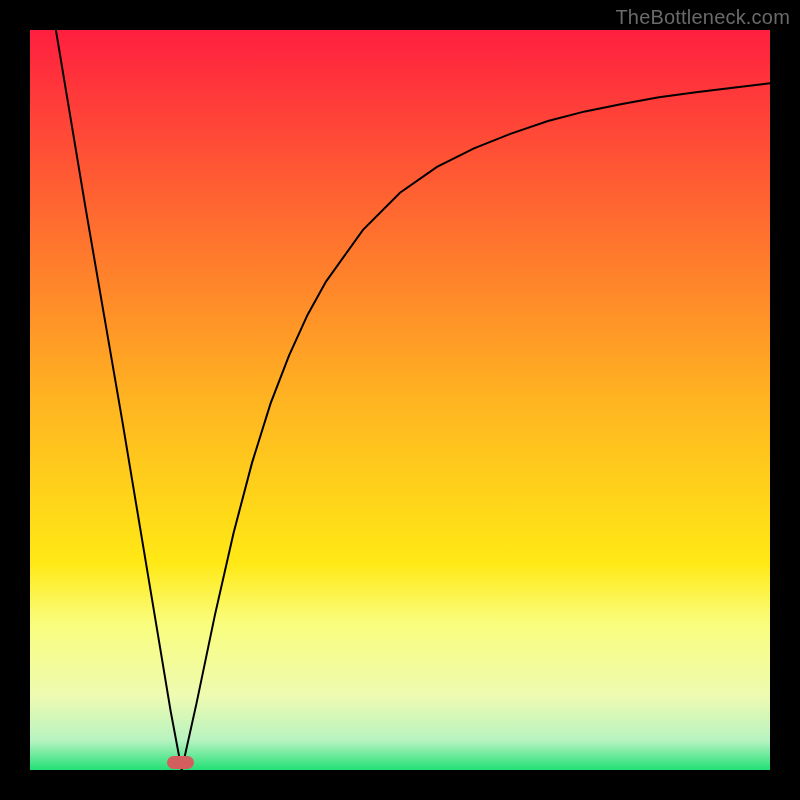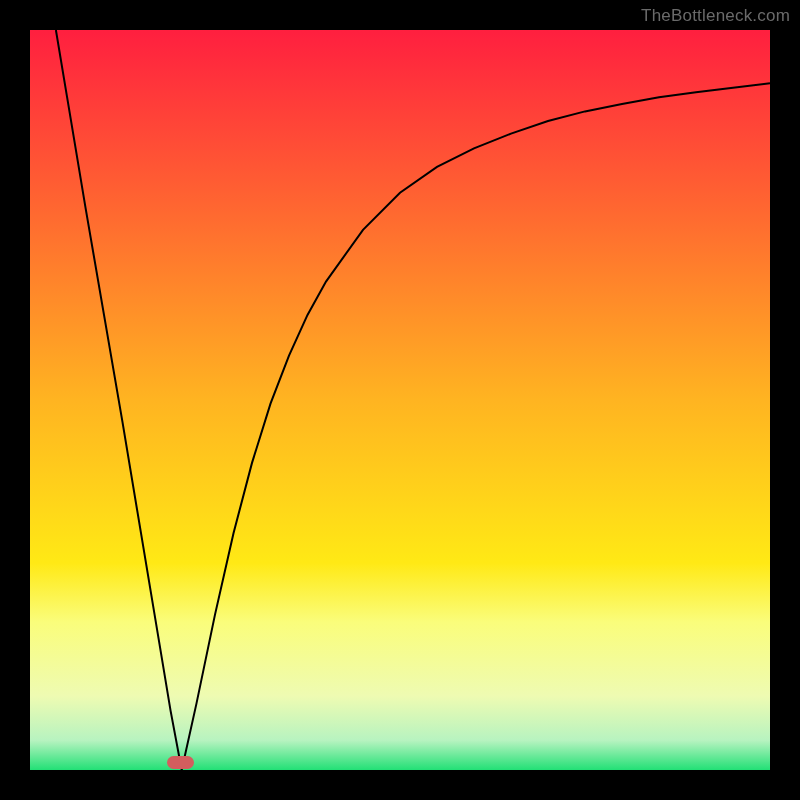--- a/index.html
+++ b/index.html
@@ -23,21 +23,21 @@
     top: 30px;
     width: 740px;
     height: 740px;
     overflow: hidden;
   }
   .watermark {
     position: absolute;
     top: 6px;
     right: 10px;
     color: #6a6a6a;
-    font-size: 17px;
+    font-size: 20px;
     letter-spacing: 0.2px;
     font-weight: 500;
     font-family: Arial, Helvetica, sans-serif;
   }
   .marker {
     position: absolute;
     background: #d35e5e;
     border-radius: 9px;
   }
 </style>

